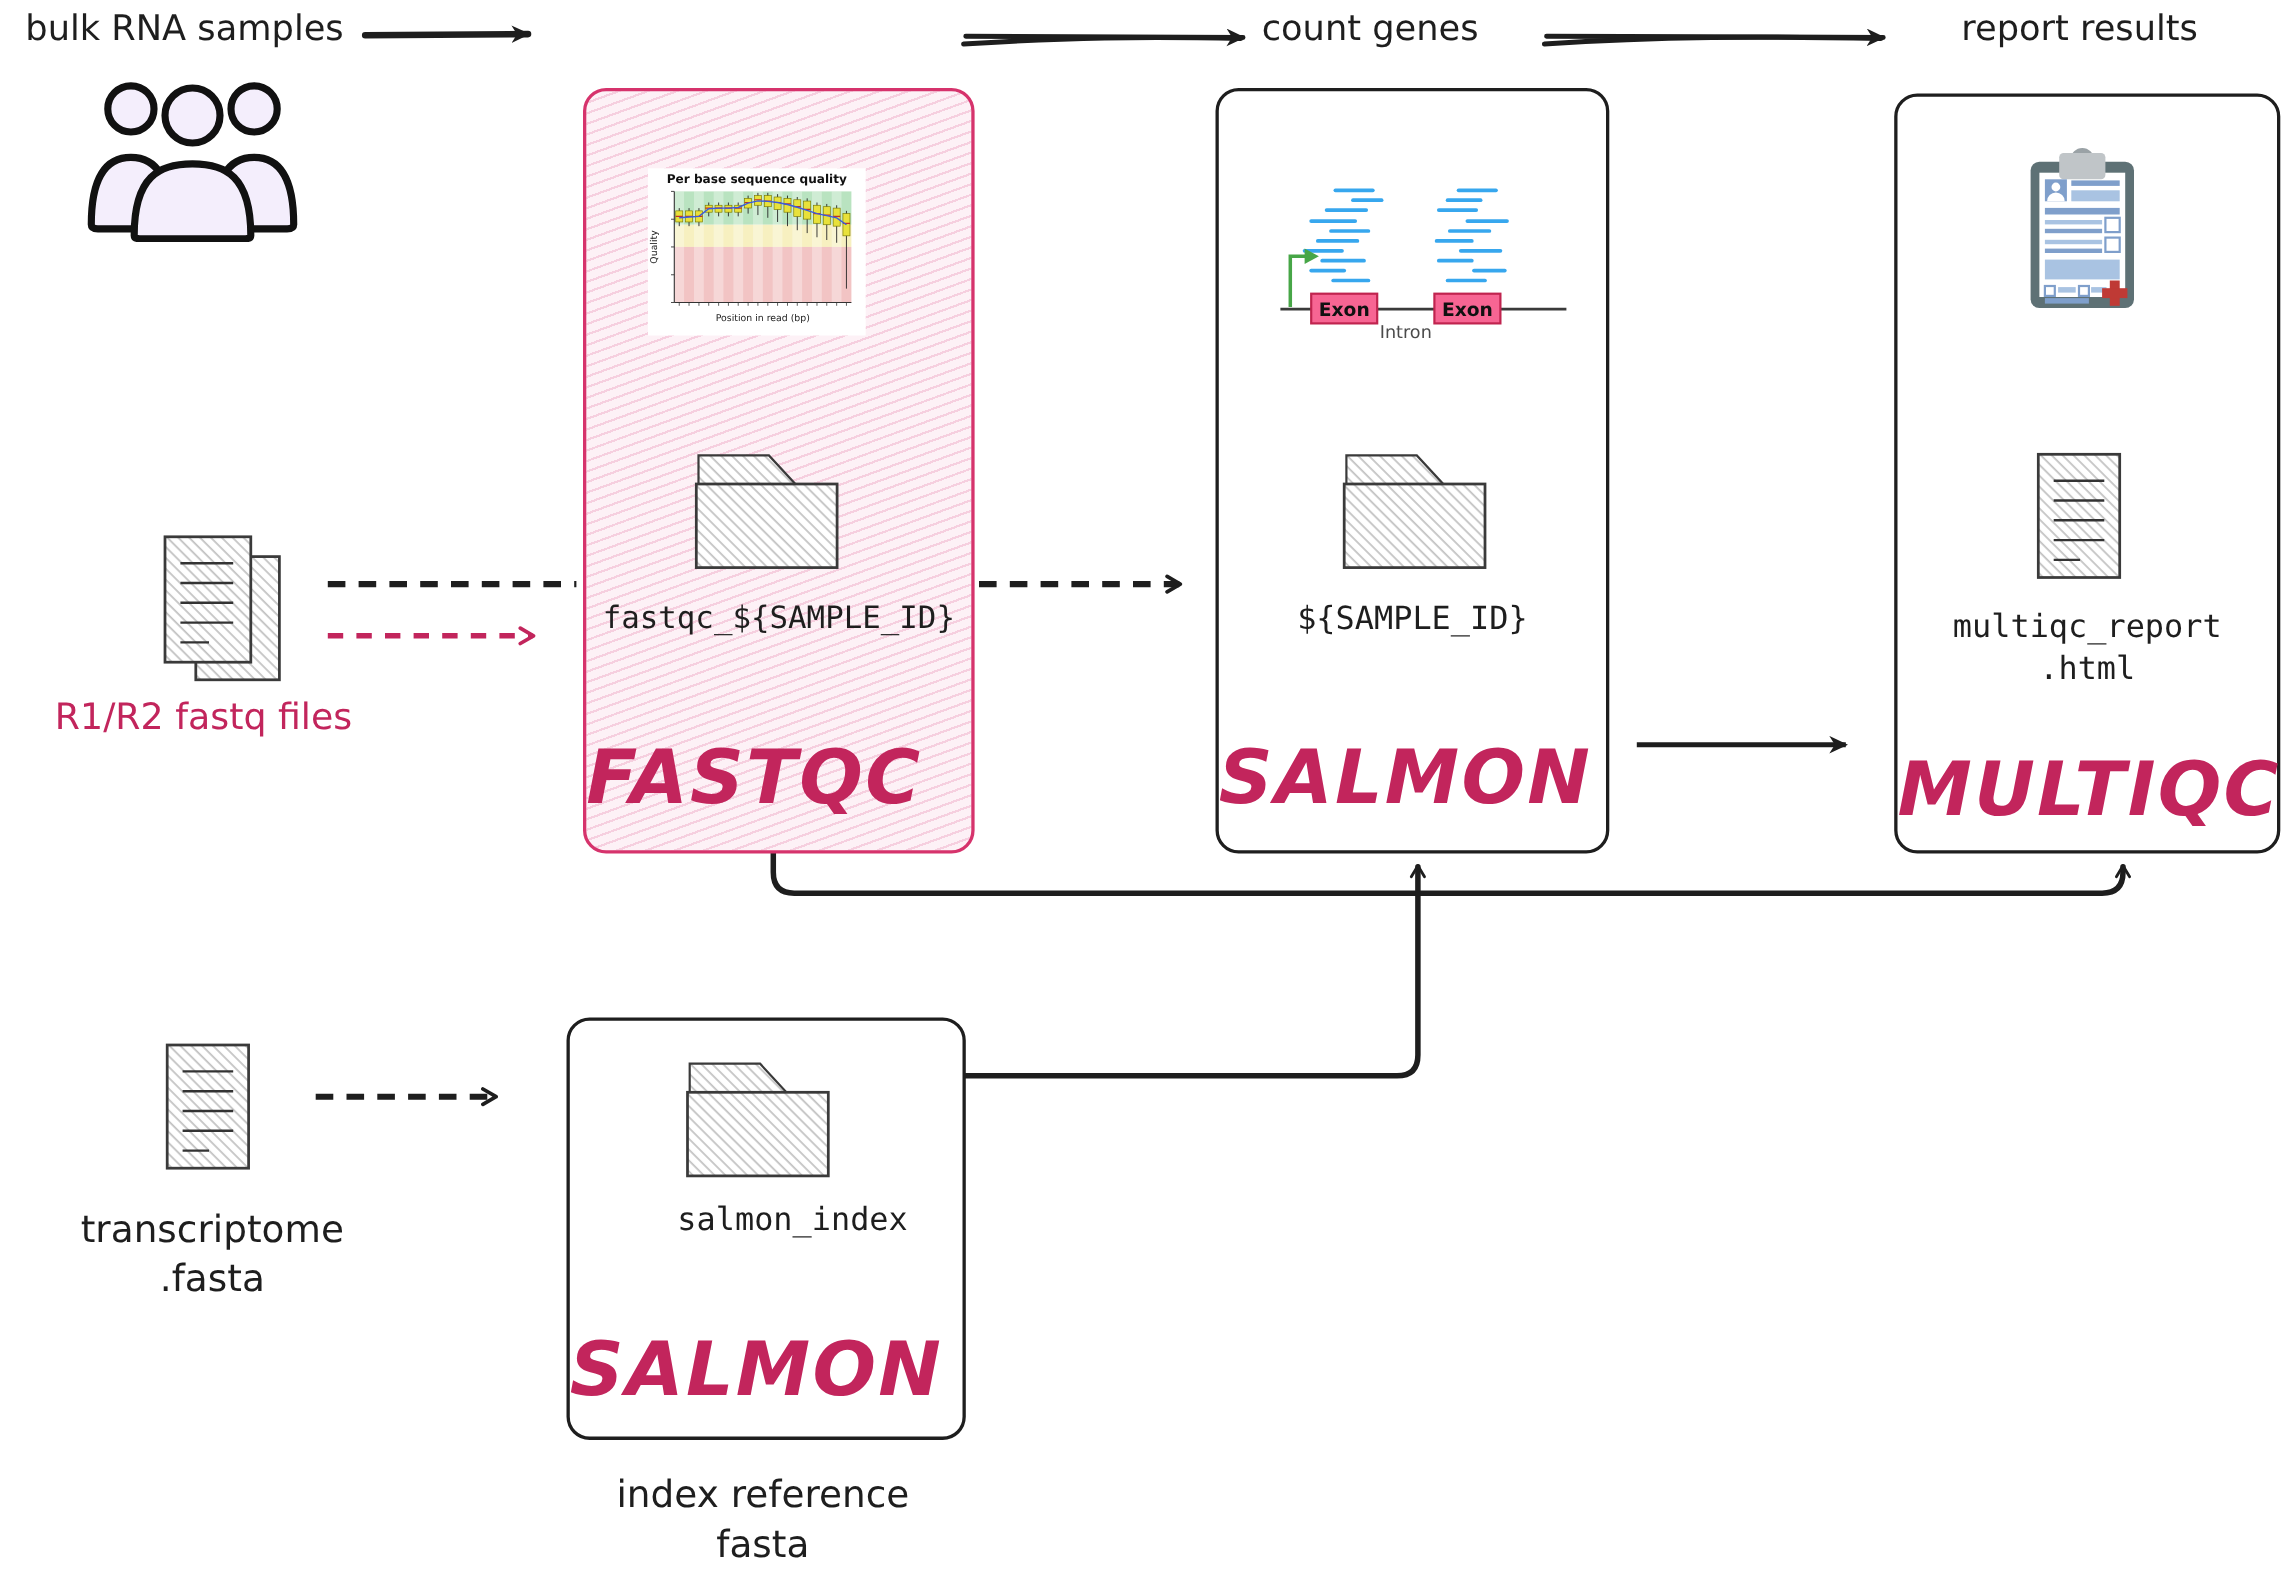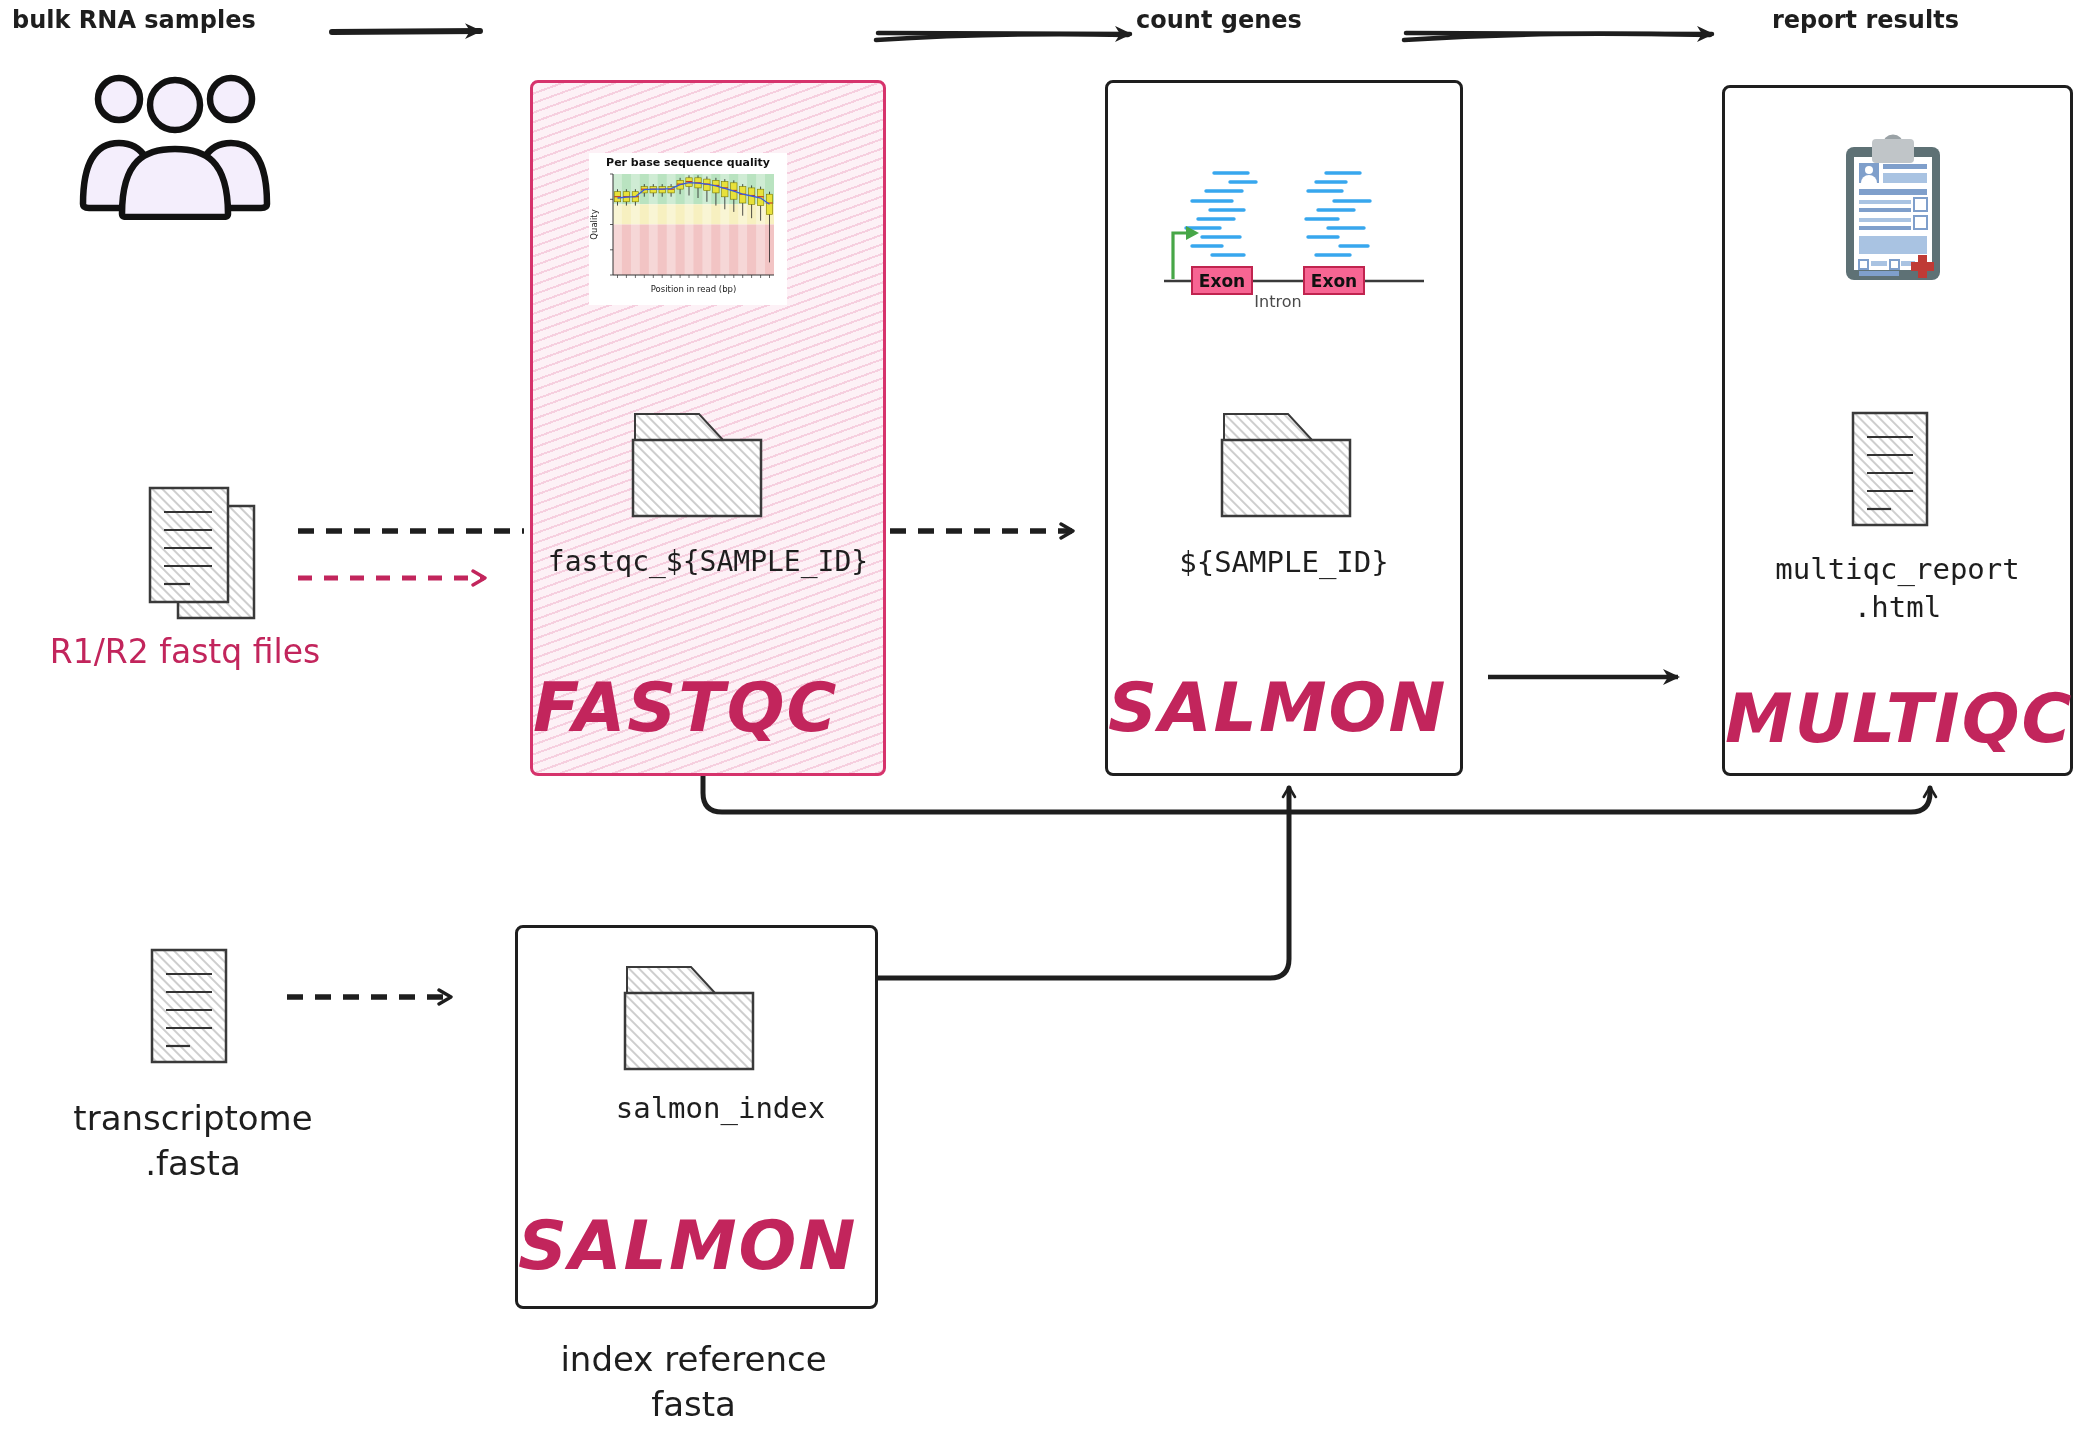--- a/index.html
+++ b/index.html
@@ -1,21 +1,21 @@
 <!DOCTYPE html>
 <html style="--ink: #1e1e1e; --accent: #c2255c; --accent-border: #d6336c; --fastqc-bg: #fdf1f6; --fastqc-stripe: #f6cfdf; --hatch-line: #bdbdbd; --doc-border: #3a3a3a; --people-fill: #f4eefc; --read-blue: #37a7ee; --exon-fill: #f76593; --exon-border: #c0244f; --gene-green: #47a647; --intron-gray: #4a4a4a; --clip-frame: #5e7175; --clip-metal: #c0c5c8; --paper-blue: #a9c3e2; --paper-blue-dark: #7f9fcb; --cross-red: #bf3a35;"><head>
 <meta charset="utf-8">
 <style>
   html,body{margin:0;padding:0;background:#fff;}
   #canvas{position:relative;width:2078px;height:1430px;background:#fff;overflow:hidden;
           font-family:"DejaVu Sans",sans-serif;color:var(--ink,#1e1e1e);}
-  .hdr{position:absolute;top:6px;font-size:24px;font-weight:700;white-space:nowrap;z-index:3;}
+  .hdr{position:absolute;top:6px;font-size:32px;font-weight:400;white-space:nowrap;z-index:3;margin-left:11px;}
   .accent{color:var(--accent,#c2255c);}
   #wires{position:absolute;left:0;top:0;z-index:1;}
-  .stage-box{position:absolute;border:3px solid var(--ink,#1e1e1e);border-radius:8px;background:#fff;z-index:2;}
+  .stage-box{position:absolute;border:3px solid var(--ink,#1e1e1e);border-radius:21px;background:#fff;z-index:2;}
   #fastqc-box{border-color:var(--accent-border,#d6336c);
     background:repeating-linear-gradient(160deg,var(--fastqc-stripe,#f6cfdf) 0 2px,rgba(0,0,0,0) 2px 9px),var(--fastqc-bg,#fdf1f6);}
   .icon{position:absolute;}
   .out-label{position:absolute;left:0;right:0;text-align:center;
              font-family:"DejaVu Sans Mono",monospace;font-size:29px;color:var(--ink,#1e1e1e);}
   .tool-label{position:absolute;left:0;right:0;text-align:left;font-style:italic;font-weight:bold;
               font-size:68px;letter-spacing:2px;color:var(--accent,#c2255c);margin-top:33px;}
   .caption{position:absolute;text-align:center;font-size:34px;line-height:1.32;z-index:2;}
   .caption span{display:block;}
   .chart-panel{position:absolute;left:56px;top:70px;width:198px;height:152px;background:#fff;z-index:2;}

